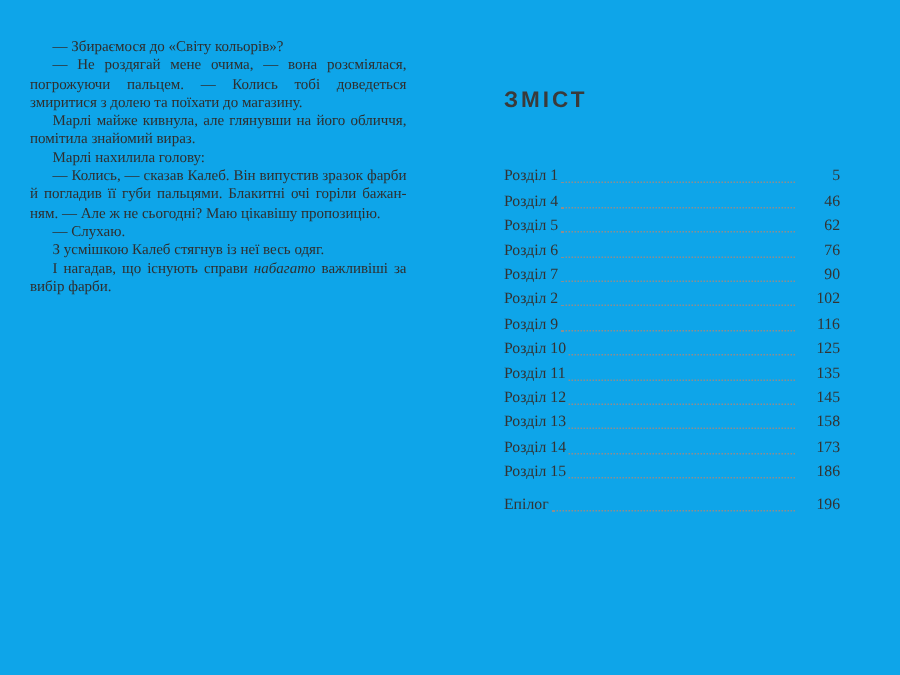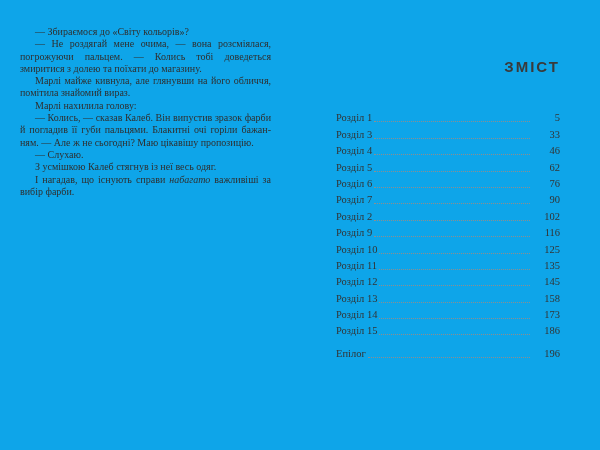--- a/index.html
+++ b/index.html
@@ -49,21 +49,21 @@
     font-style: italic;
   }
 
   
   .toc-title {
     position: absolute;
     top: 58px;
     left: 36px;
     width: 224px;
     margin: 0;
-    text-align: right;
+    text-align: left;
     font-family: "Liberation Sans", sans-serif;
     font-weight: 700;
     font-size: 15px;
     letter-spacing: 2px;
     color: #3a3a3a;
   }
   .toc-list {
     position: absolute;
     top: 108px;
     left: 36px;
@@ -116,25 +116,20 @@
       </div>
   </div>
 
   <div class="page right">
     <h1 class="toc-title">ЗМІСТ</h1>
     <div class="toc-list" id="toc-list">
         <div class="toc-row">
           <span class="toc-label">Розділ 1</span>
           <span class="toc-leader"></span>
           <span class="toc-page-num">5</span>
-        </div>
-        <div class="toc-row">
-          <span class="toc-label">Розділ 3</span>
-          <span class="toc-leader"></span>
-          <span class="toc-page-num">33</span>
         </div>
         <div class="toc-row">
           <span class="toc-label">Розділ 4</span>
           <span class="toc-leader"></span>
           <span class="toc-page-num">46</span>
         </div>
         <div class="toc-row">
           <span class="toc-label">Розділ 5</span>
           <span class="toc-leader"></span>
           <span class="toc-page-num">62</span>

